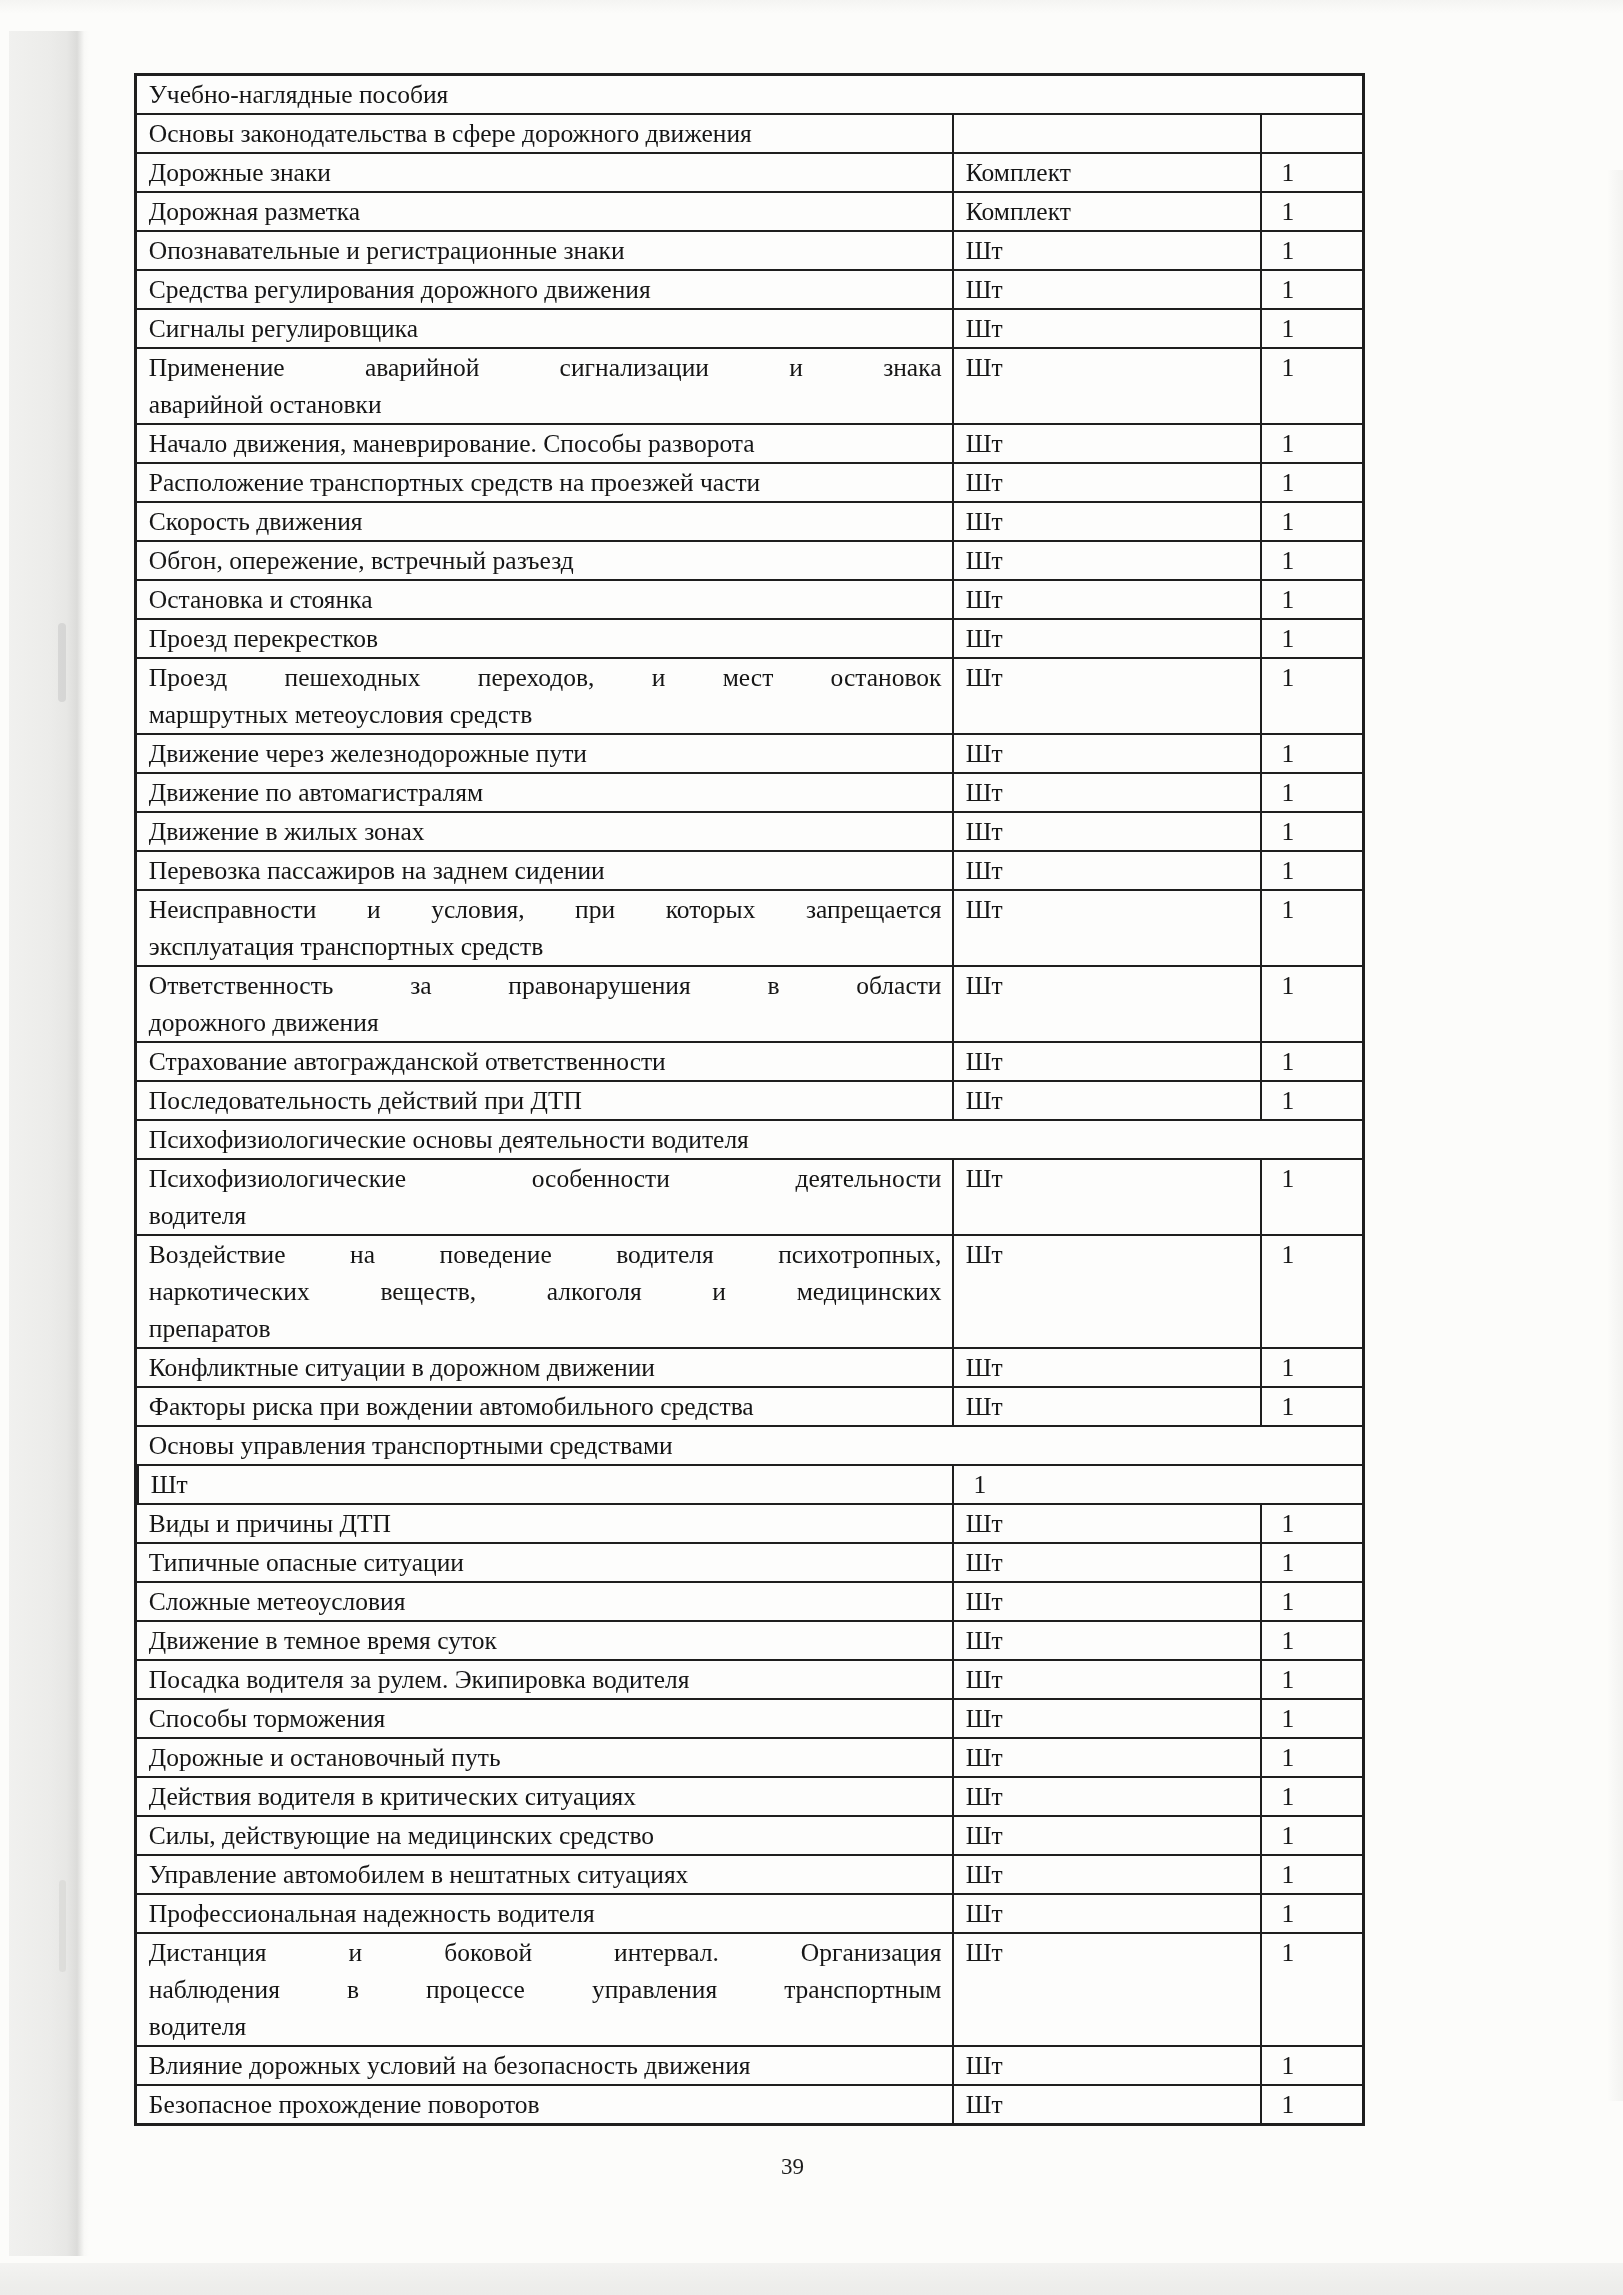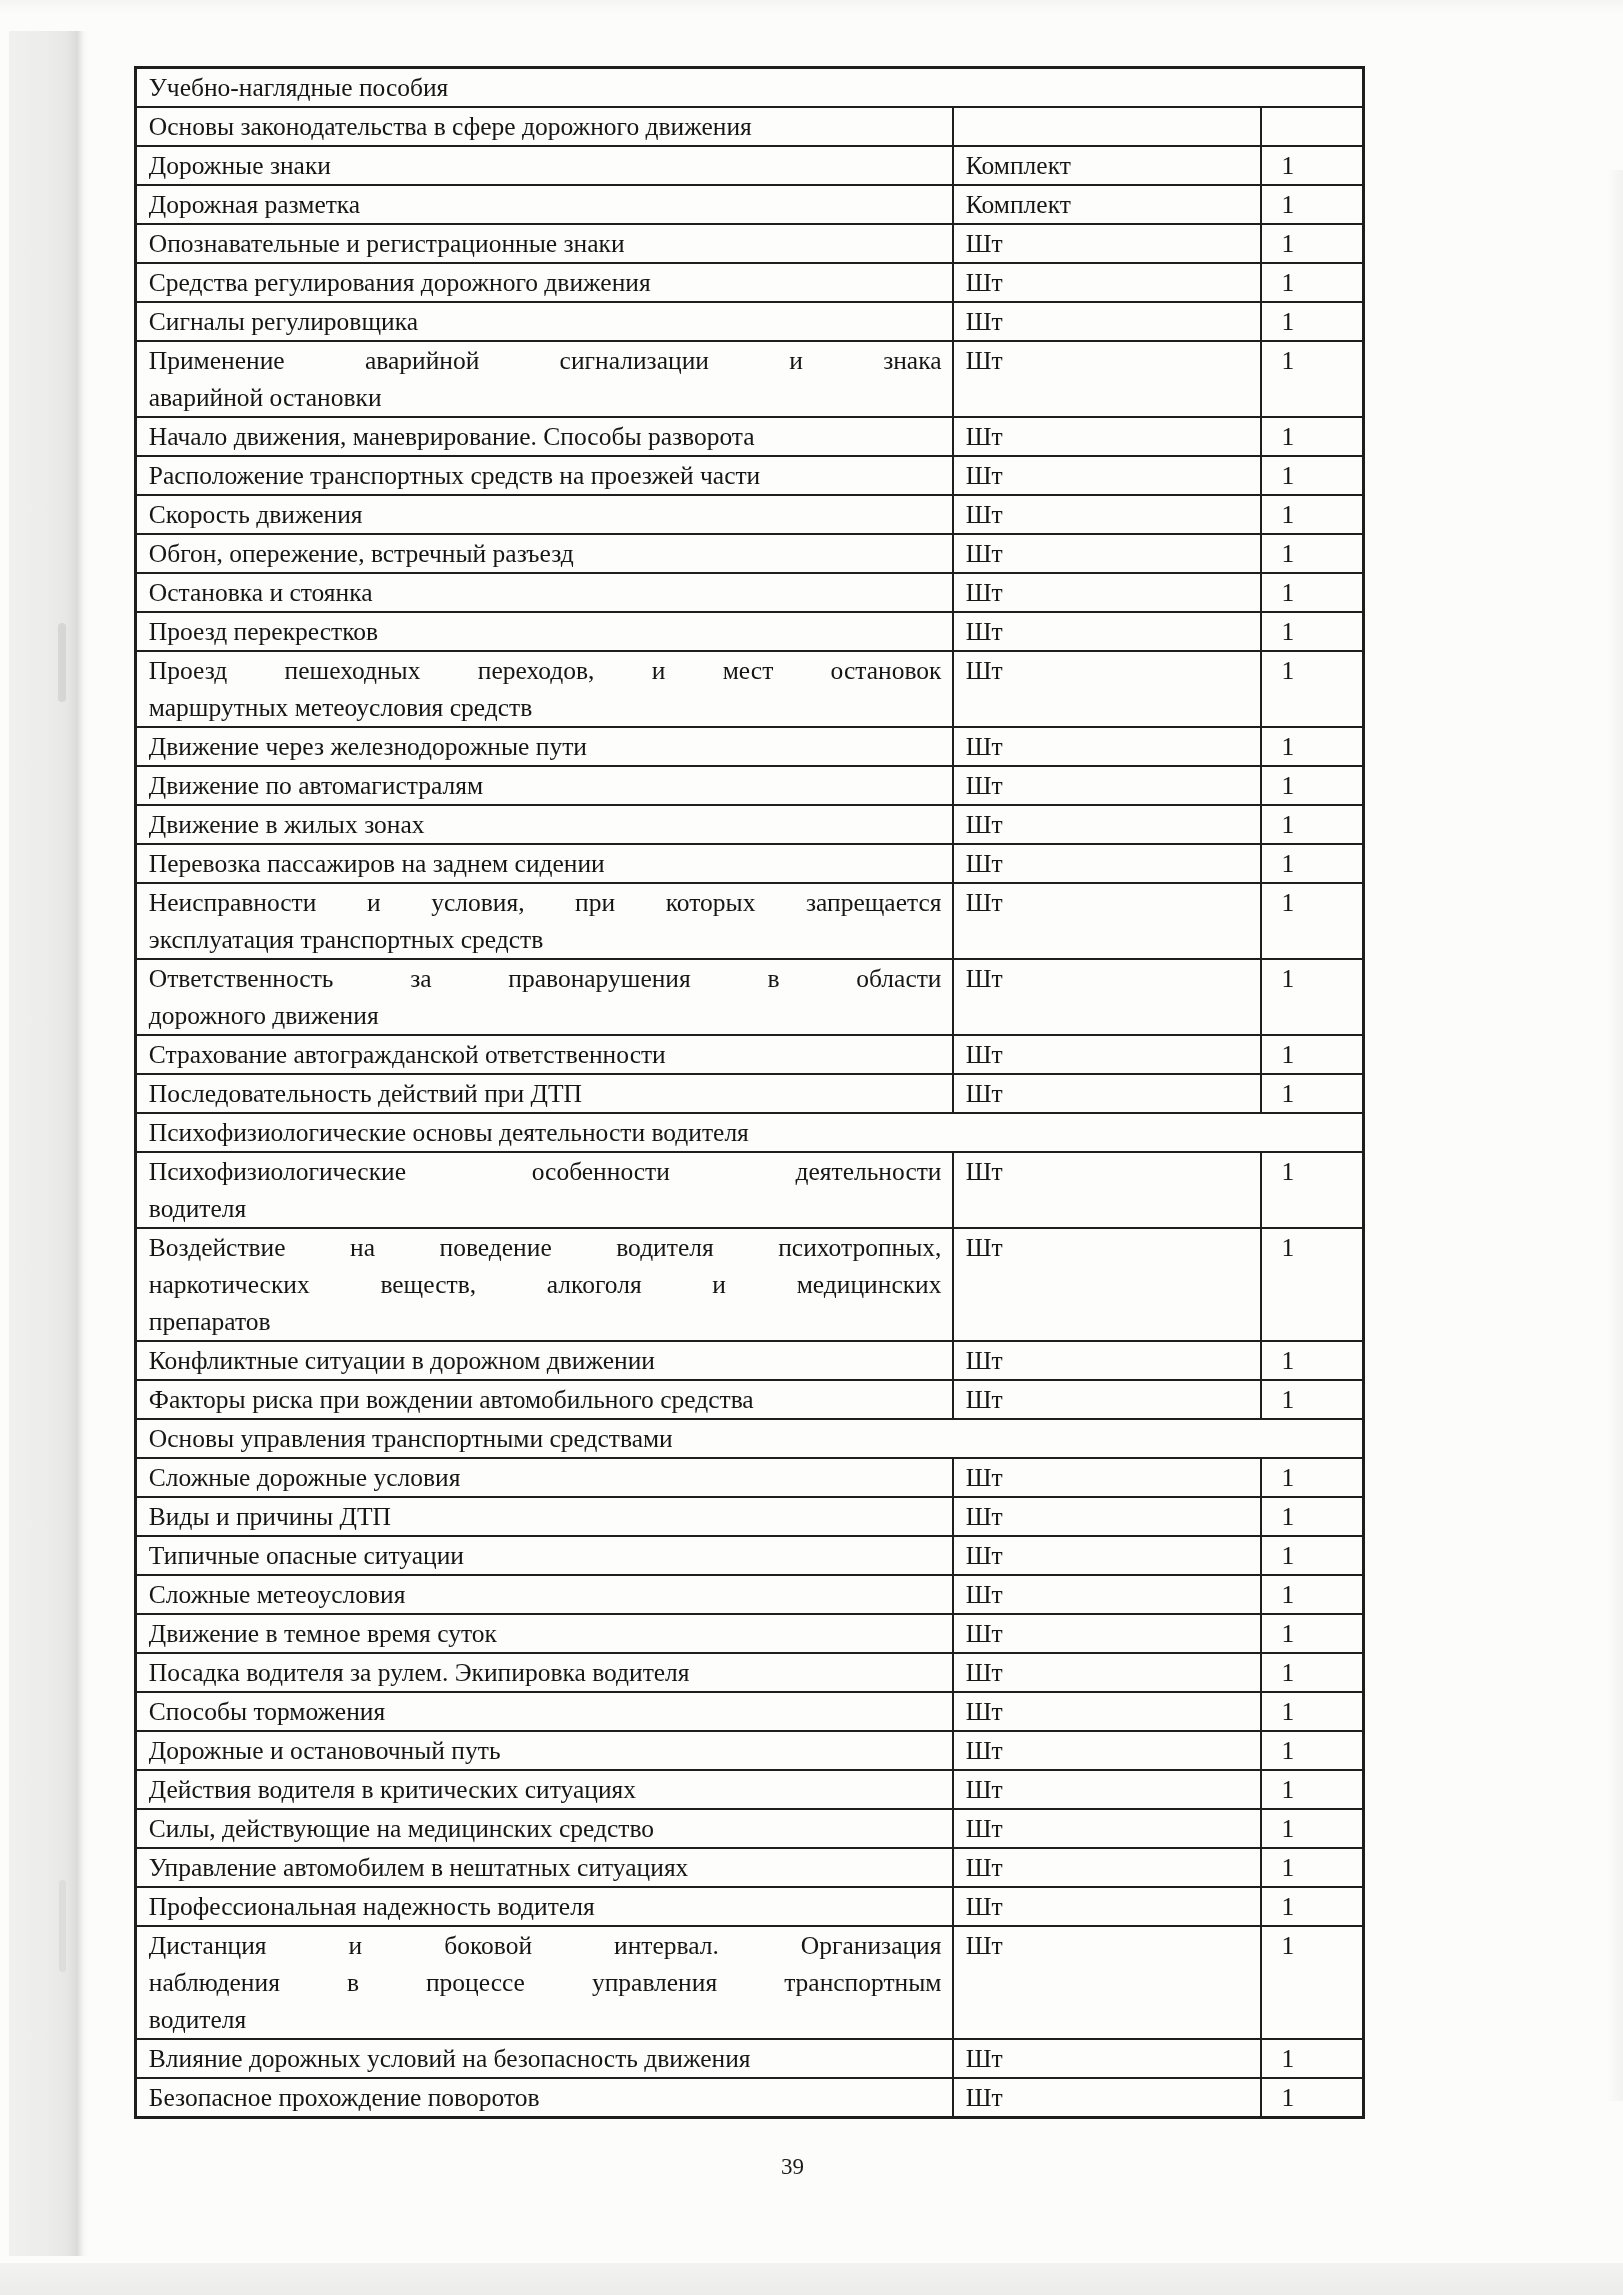--- a/index.html
+++ b/index.html
@@ -38,21 +38,21 @@
     background:linear-gradient(270deg,#ebebe9 0%,rgba(255,255,255,0) 100%);
   }
   .smudge{
     position:absolute;background:#c2c2c0;border-radius:3.9px;opacity:.45;
   }
   .smudge.a{left:58px;top:623px;width:7.9px;height:79px;}
   .smudge.b{left:59px;top:1880px;width:6.5px;height:92px;opacity:.3;}
 
   
   .doc-table{
-    position:absolute;left:134px;top:66px;width:1231px;
+    position:absolute;left:134px;top:73px;width:1231px;
     box-sizing:border-box;border:3.3px solid var(--ink);
     background:#fdfdfc;
   }
   .row{display:grid;grid-template-columns:815px 308px 1fr;}
   .row.merged{display:block;}
   .row + .row{border-top:2.6px solid var(--ink);}
   .cell{padding:0 10.5px 0 11.8px;min-height:37px;}
   .cell.unit{border-left:2px solid var(--ink);}
   .cell.qty{border-left:2px solid var(--ink);padding-left:19.6px;}
   .line{
@@ -379,23 +379,20 @@
       <div class="cell qty">
         <div class="line">1</div>
       </div>
     </div>
     <div class="row merged">
       <div class="cell name">
         <div class="line">Основы управления транспортными средствами</div>
       </div>
     </div>
     <div class="row">
-      <div class="cell name">
-        <div class="line">Сложные дорожные условия</div>
-      </div>
       <div class="cell unit">
         <div class="line">Шт</div>
       </div>
       <div class="cell qty">
         <div class="line">1</div>
       </div>
     </div>
     <div class="row">
       <div class="cell name">
         <div class="line">Виды и причины ДТП</div>

